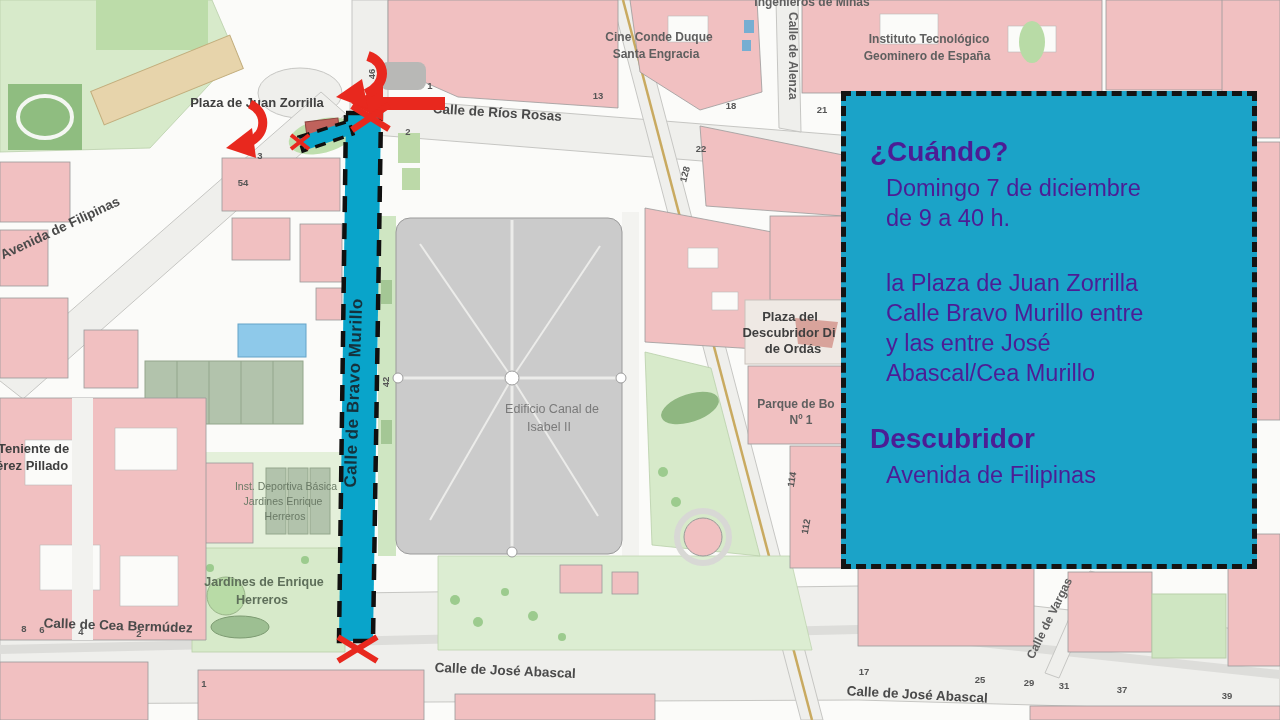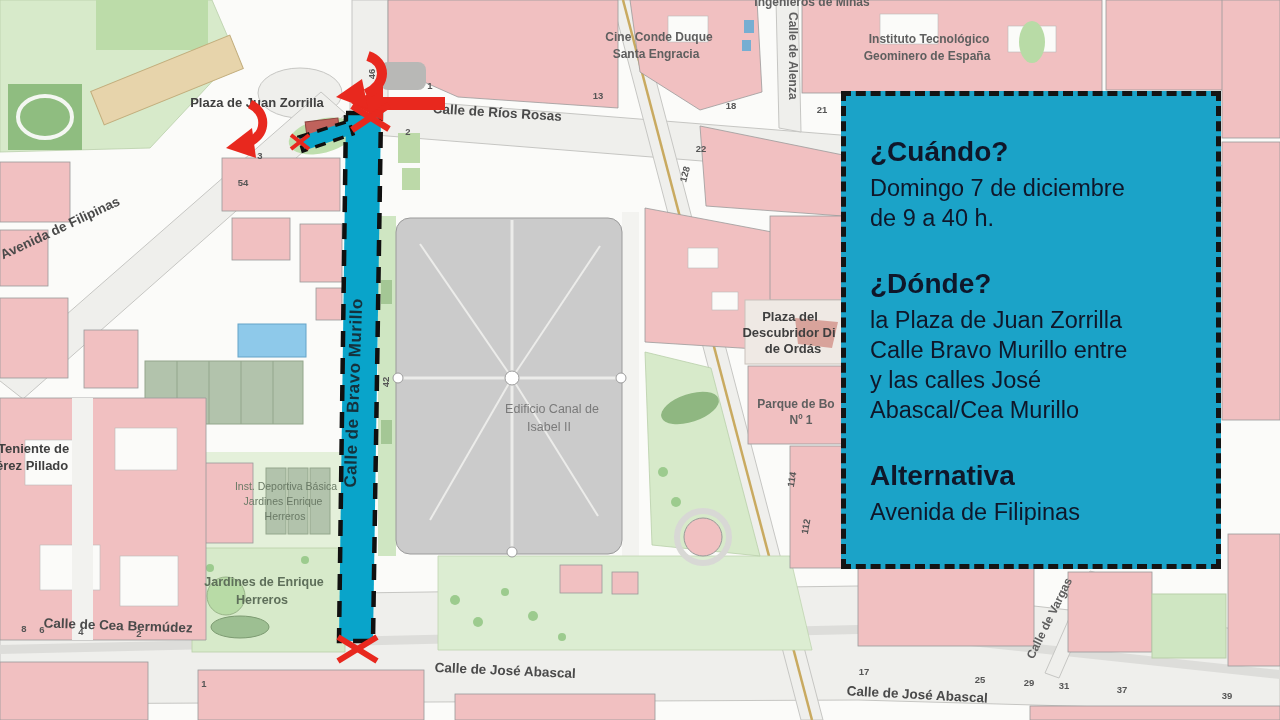--- a/index.html
+++ b/index.html
@@ -16,25 +16,25 @@
   text{font-family:"Liberation Sans",sans-serif;}
   .sl{font-size:13.5px;font-weight:700;fill:#4a4a4a;}
   .pl{font-size:13px;font-weight:700;fill:#3f3f3f;}
   .gl{font-size:12.5px;fill:#7a7a7a;}
   .gl2{font-size:12px;font-weight:600;fill:#5f5f5f;}
   .grn{font-size:12.5px;font-weight:600;fill:#5e6f5a;}
   .sm{font-size:10.5px;fill:#6a7a66;}
   .nm{font-size:9.5px;font-weight:700;fill:#555;}
   .bm{font-size:17px;font-weight:600;fill:#15323d;letter-spacing:.5px;}
   
-  .infobox{position:absolute;left:841px;top:91px;width:380px;height:478px;box-sizing:border-box;
-           background:#1ba3c8;border:5px dashed #141414;color:#0f172a;padding:40px 20px 0 24px;}
+  .infobox{position:absolute;left:841px;top:91px;width:416px;height:478px;box-sizing:border-box;
+           background:#1ba3c8;border:5px dashed #141414;color:#4c1d95;padding:40px 20px 0 24px;}
   .ib-sec{margin-bottom:35px;}
   .ib-title{font-size:28px;font-weight:700;margin-bottom:5px;}
-  .ib-line{font-size:23.5px;line-height:30px;}
+  .ib-line{font-size:23.5px;line-height:30px;margin-left:16px;}
 </style>
 </head>
 <body>
 
 <div id="stage">
 
 <svg width="1280" height="720" viewBox="0 0 1280 720">
 
   <g>
     <ellipse cx="300" cy="93" rx="42" ry="25" class="st"></ellipse>
@@ -239,25 +239,24 @@
   </g>
 </svg>
 
   <div class="infobox">
     <div class="ib-sec">
       <div class="ib-title">¿Cuándo?</div>
       <div class="ib-line">Domingo 7 de diciembre</div>
       <div class="ib-line">de 9 a 40 h.</div>
     </div>
     <div class="ib-sec">
-      <div class="ib-title">¿Dónde?</div>
       <div class="ib-line">la Plaza de Juan Zorrilla</div>
       <div class="ib-line">Calle Bravo Murillo entre</div>
-      <div class="ib-line">y las calles José</div>
+      <div class="ib-line">y las entre José</div>
       <div class="ib-line">Abascal/Cea Murillo</div>
     </div>
     <div class="ib-sec">
-      <div class="ib-title">Alternativa</div>
+      <div class="ib-title">Descubridor</div>
       <div class="ib-line">Avenida de Filipinas</div>
     </div>
   </div>
 
 </div>
 
 </body></html>

